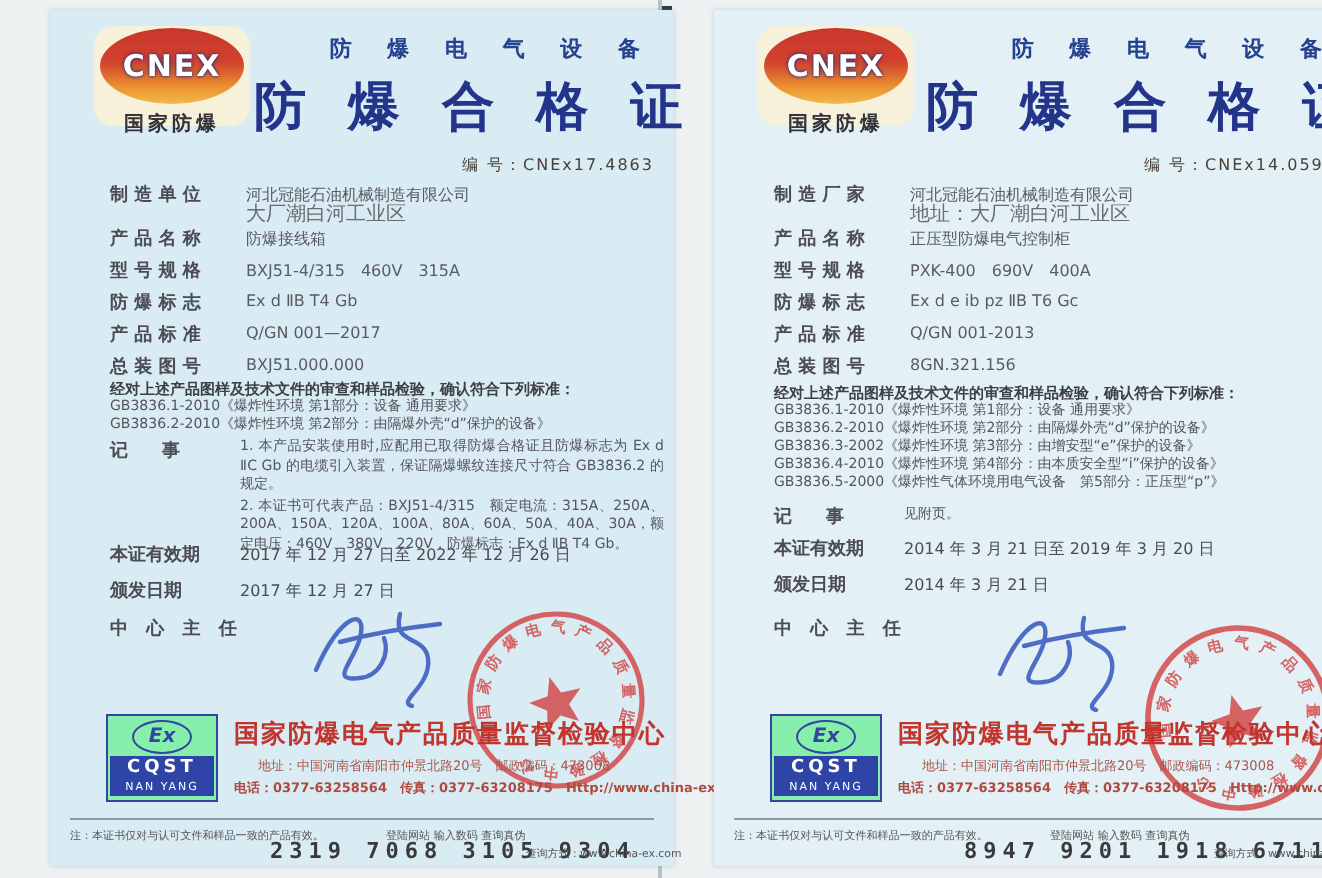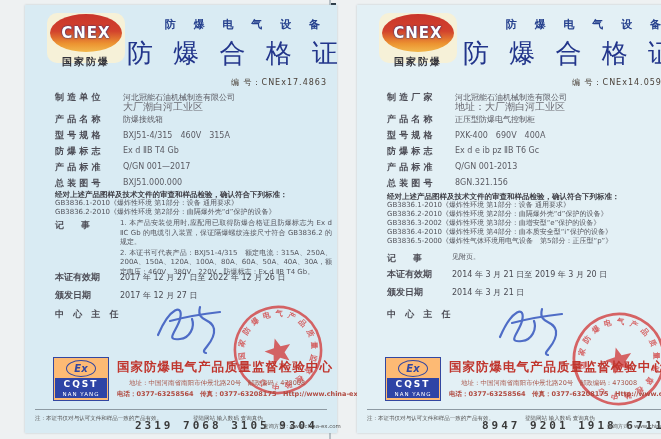--- a/index.html
+++ b/index.html
@@ -14,21 +14,21 @@
   
   .logo-wrap{position:absolute;left:20px;top:8px;width:82px;text-align:center;}
   .logo-back{position:absolute;left:2px;top:0px;width:78px;height:50px;background:#f6f1d8;border-radius:10px;}
   .logo-oval{position:relative;width:72px;height:38px;margin:1px auto 0;border-radius:50%;
     background:linear-gradient(180deg,#c9352c 0%,#d2422d 45%,#ec9331 78%,#f2b84d 100%);
     color:#fff;font-weight:bold;font-size:15px;letter-spacing:1px;line-height:38px;
     text-shadow:0 0 2px #23307a, 0 0 1px #23307a;}
   .logo-caption{position:relative;margin-top:3px;font-size:10px;font-weight:bold;color:#33333a;letter-spacing:2px;}
   .hdr{position:absolute;left:102px;top:12px;width:200px;text-align:right;}
   .hdr-sub{font-size:11px;font-weight:bold;color:#26418e;letter-spacing:7px;}
-  .hdr-title{margin-top:4px;font-size:26px;font-weight:normal;color:#22358b;letter-spacing:6px;white-space:nowrap;}
+  .hdr-title{margin-top:4px;font-size:26px;font-weight:bold;color:#22358b;letter-spacing:6px;white-space:nowrap;}
   .hdr-no{margin-top:6px;font-size:8px;color:#4a4038;letter-spacing:1px;}
 
   
   .frow{position:absolute;left:30px;right:8px;}
   .flabel{position:absolute;left:0;top:0;width:64px;font-size:9px;font-weight:bold;color:#4c4c55;white-space:nowrap;}
   .fvalue{position:absolute;left:68px;top:1px;right:0;font-size:8px;color:#5b5b63;white-space:nowrap;}
   .fvalue2{position:absolute;left:68px;top:9px;right:0;font-size:10px;color:#6b6b73;}
 
   .intro{position:absolute;left:30px;right:8px;font-size:7.5px;font-weight:bold;color:#3f3f46;white-space:nowrap;}
   .stds{position:absolute;left:30px;right:6px;font-size:7px;color:#55555d;line-height:9px;white-space:nowrap;}
@@ -40,21 +40,21 @@
   .kv-label{position:absolute;left:30px;font-size:9px;font-weight:bold;color:#4c4c55;white-space:nowrap;}
   .kv-value{position:absolute;left:95px;font-size:8px;color:#4a4a52;white-space:nowrap;}
 
   .director{position:absolute;left:30px;font-size:9px;font-weight:bold;color:#4c4c55;letter-spacing:3px;}
   .sig{position:absolute;}
 
   
   .stamp{position:absolute;transform:rotate(-16deg);opacity:.78;}
 
   
-  .exlogo{position:absolute;width:56px;height:44px;background:#fdba74;border:1px solid #3347a0;padding:1px;box-sizing:border-box;}
+  .exlogo{position:absolute;width:56px;height:44px;background:#86efac;border:1px solid #3347a0;padding:1px;box-sizing:border-box;}
   .ex-oval{width:30px;height:17px;border:1.5px solid #3347a0;border-radius:50%;margin:1px auto 1px;
     color:#3347a0;font-weight:bold;font-style:italic;font-size:10px;line-height:16px;text-align:center;box-sizing:border-box;}
   .ex-cqst{background:#2e44a6;color:#fff;font-size:9px;font-weight:bold;letter-spacing:2px;text-align:center;height:12px;line-height:12px;}
   .ex-ny{background:#2e44a6;color:#fff;font-size:5.5px;letter-spacing:1px;text-align:center;height:8px;line-height:8px;}
   .org-name{position:absolute;font-size:12.5px;font-weight:bold;color:#c0352d;letter-spacing:1px;white-space:nowrap;}
   .org-addr{position:absolute;font-size:6.5px;color:#a8564a;white-space:nowrap;}
   .org-contact{position:absolute;font-size:6.5px;font-weight:bold;color:#b04a40;white-space:nowrap;}
 
   .divider{position:absolute;left:10px;right:10px;border-top:1px solid #8d9aa3;}
   .bottom-note{position:absolute;left:10px;font-size:6px;color:#555;white-space:nowrap;transform-origin:left top;transform:scale(.92);}

